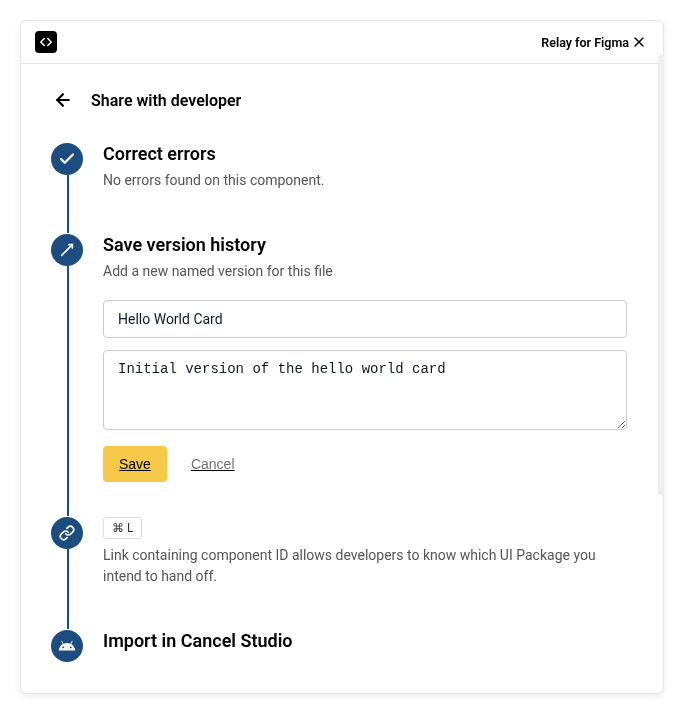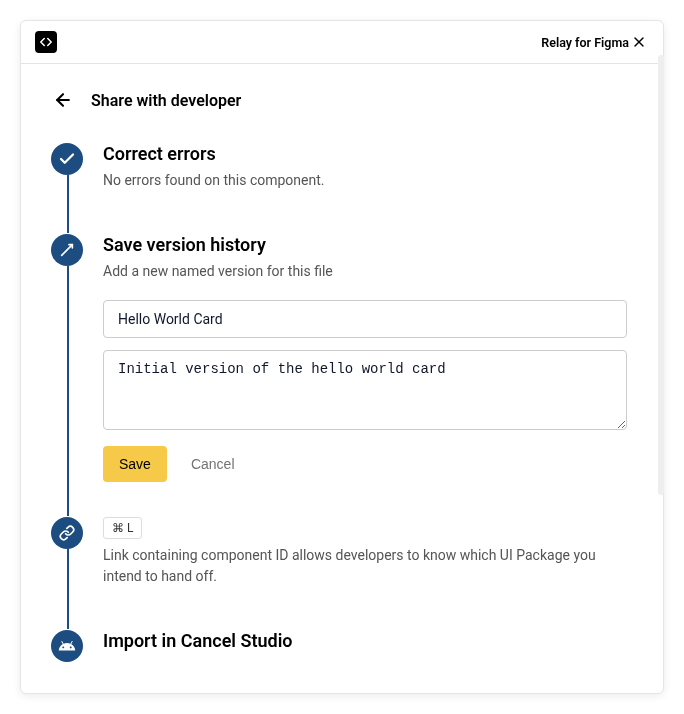--- a/index.html
+++ b/index.html
@@ -168,20 +168,21 @@
     }
     textarea.input-field {
       height: 80px;
       resize: both;
       font-family: Liberation Mono, monospace;
     }
     .button-row {
       display: flex;
       align-items: center;
       gap: 24px;
+      text-decoration: underline;
     }
     .save-btn {
       background: #f7c948;
       border: none;
       padding: 10px 16px;
       font-size: 14px;
       font-weight: 500;
       border-radius: 4px;
       cursor: pointer;
       color: #000;

